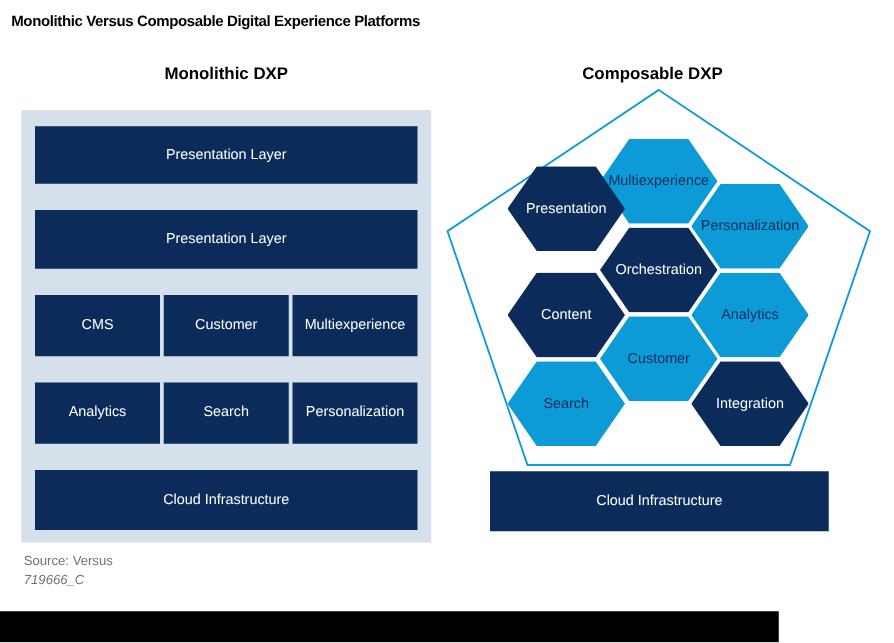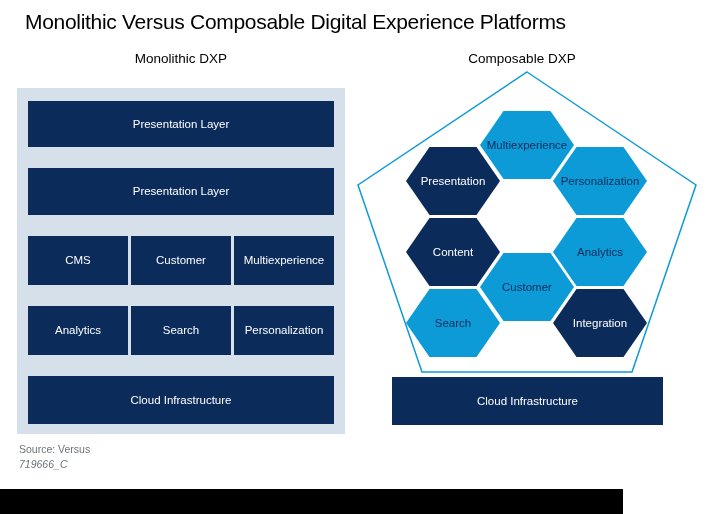--- a/index.html
+++ b/index.html
@@ -3,23 +3,23 @@
 <meta charset="utf-8">
 <style>
   :root{
     --navy:#0b2b5b; --light_blue:#0d9bd7; --panel_bg:#d5e0eb;
     --footer_gray:#6d7277; --bar_black:#000000; --logo_navy:#032a60; --title_black:#000000;
   }
   *{box-sizing:border-box; margin:0; padding:0;}
   body{background:#ffffff;}
   .canvas{position:relative; width:715px; height:514px; background:#ffffff;
           font-family:"Liberation Sans", sans-serif; overflow:hidden;}
-  .title{position:absolute; left:25px; top:10px; font-size:21px; font-weight:400;
+  .title{position:absolute; left:9px; top:10px; font-size:12px; font-weight:700;
          color:var(--title_black); letter-spacing:-0.3px;}
-  .col-header{position:absolute; top:51px; font-size:13.5px; font-weight:400; color:#000;
+  .col-header{position:absolute; top:51px; font-size:13.5px; font-weight:700; color:#000;
               text-align:center;}
   .col-header.left{left:17px; width:328px;}
   .col-header.right{left:344px; width:356px;}
 
   
   .mono-panel{position:absolute; left:17px; top:88px; width:328px; height:346px;
               background:var(--panel_bg); padding:13px 11px 8px;
               display:flex; flex-direction:column; gap:21px;}
   .mono-row{display:flex; gap:3px; flex:none;}
   .h46{height:46px;} .h47{height:47px;} .h49{height:49px;} .h48{height:48px;}
@@ -29,21 +29,21 @@
 
   
   .pentagon-svg{position:absolute; left:350px; top:64px; width:356px; height:316px;}
   .hex{position:absolute; width:94px; height:68px;
        clip-path:polygon(25% 0%,75% 0%,100% 50%,75% 100%,25% 100%,0% 50%);
        display:flex; align-items:center; justify-content:center;
        font-size:11.5px; text-align:center; line-height:1.05;}
   .hex.dark{background:var(--navy); color:#ffffff;}
   .hex.light{background:var(--light_blue); color:var(--navy);}
   .hex-multiexperience{left:480px; top:111px;}
-  .hex-presentation{left:406px; top:147px;}
+  .hex-presentation{left:406px; top:133px;}
   .hex-personalization{left:553px; top:147px;}
   .hex-orchestration{left:480px; top:182px;}
   .hex-content{left:406px; top:218px;text-align:right;}
   .hex-analytics{left:553px; top:218px;}
   .hex-customer{left:480px; top:253px;}
   .hex-search{left:406px; top:289px;}
   .hex-integration{left:553px; top:289px;text-align:center;}
   .comp-cloud{position:absolute; left:392px; top:377px; width:271px; height:48px;
               background:var(--navy); color:#ffffff; display:flex; align-items:center;
               justify-content:center; font-size:11.5px;}
@@ -90,20 +90,21 @@
     </div>
   </div>
 
   <svg class="pentagon-svg" viewBox="0 0 356 316" width="356" height="316">
     <polygon points="177,8 346,121 282,308 72,308 8,121" fill="none" stroke="#0d9bd7" stroke-width="1.5" stroke-linejoin="miter"></polygon>
   </svg>
 
   <div class="hex light hex-multiexperience">Multiexperience</div>
   <div class="hex dark hex-presentation">Presentation</div>
   <div class="hex light hex-personalization">Personalization</div>
+  <div class="hex dark hex-orchestration">Orchestration</div>
   <div class="hex dark hex-content">Content</div>
   <div class="hex light hex-analytics">Analytics</div>
   <div class="hex light hex-customer">Customer</div>
   <div class="hex light hex-search">Search</div>
   <div class="hex dark hex-integration">Integration</div>
 
   <div class="comp-cloud">Cloud Infrastructure</div>
 
   <div class="source-line src">Source: Versus</div>
   <div class="source-line fid">719666_C</div>

